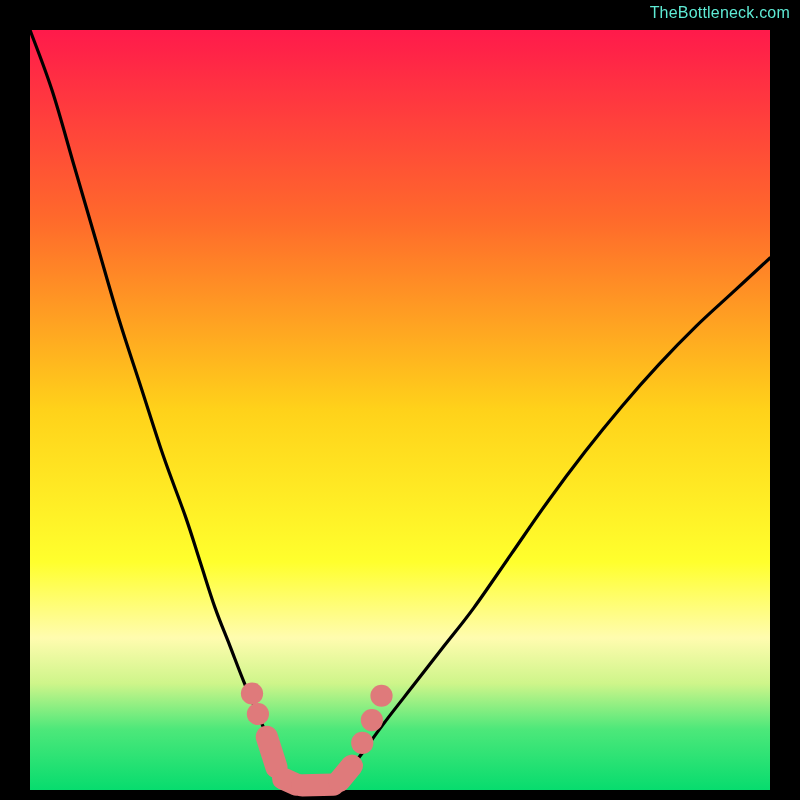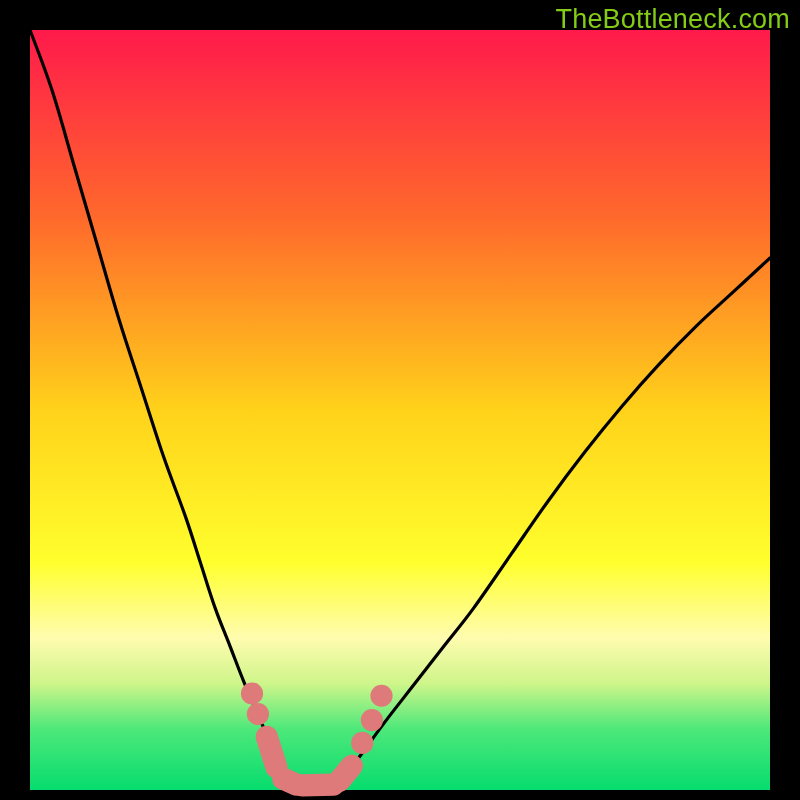--- a/index.html
+++ b/index.html
@@ -14,22 +14,22 @@
   .frame {
     position: relative;
     width: 800px;
     height: 800px;
     background: #000000;
   }
   .watermark {
     position: absolute;
     top: 4px;
     right: 10px;
-    color: #84cc16;
-    font-size: 27px;
+    color: #5eead4;
+    font-size: 16px;
     font-weight: 400;
     letter-spacing: 0.2px;
     z-index: 3;
   }
   svg {
     position: absolute;
     top: 0;
     left: 0;
   }
 </style>

